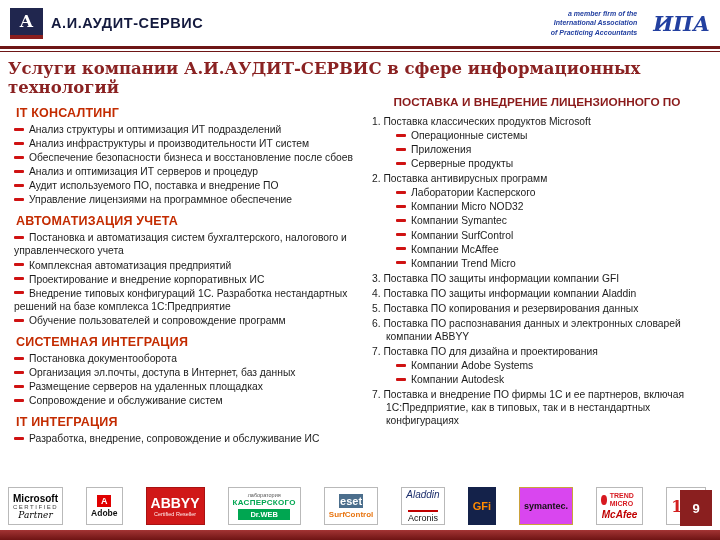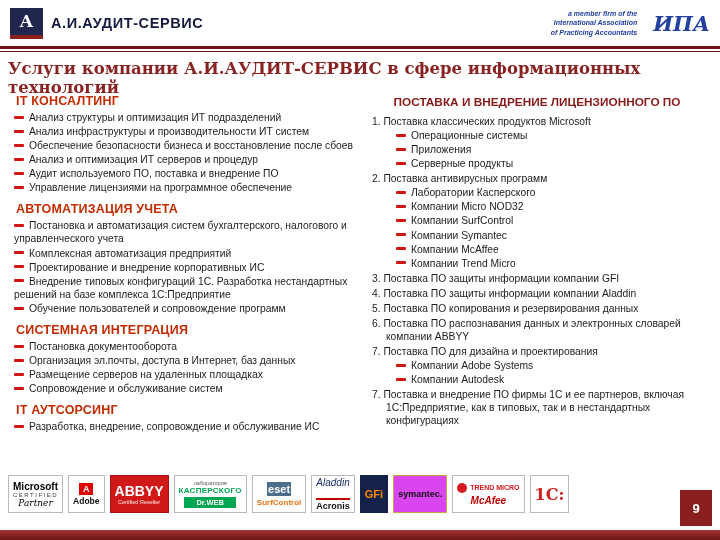--- a/index.html
+++ b/index.html
@@ -19,45 +19,45 @@
 
   .rule{position:absolute;top:46px;left:0;right:0;height:6px;border-top:3px solid #6e1616;border-bottom:1px solid #6e1616}
 
   .title{position:absolute;top:59px;left:8px;right:8px;text-align:left;color:#8a2222;
     font-family:"DejaVu Serif",serif;font-size:16.5px;font-weight:bold}
 
   
   .left-col{position:absolute;top:94px;left:14px;width:348px}
   .right-col{position:absolute;top:94px;left:364px;width:346px}
   .sec-head{color:#c32b00;font-weight:bold;font-size:12.5px;margin:8px 0 3px 2px;letter-spacing:.2px}
-  .left-col .sec-head:first-child{margin-top:0}
+  .left-col .sec-head:first-child{margin-top:12px}
   .item{font-size:10.3px;color:#1c1c1c;line-height:1.27;margin:1px 0}
   .dash{display:inline-block;width:10px;height:3px;background:#cf1212;border-radius:1px;margin:0 5px 2px 0;vertical-align:middle}
   .right-head{color:#8a1a1a;font-weight:bold;font-size:11.8px;margin:1px 0 6px 0;text-align:center}
   .nitem{font-size:10.3px;color:#1c1c1c;line-height:1.27;margin:2px 0 1px 8px;padding-left:14px;text-indent:-14px}
   .item.sub{margin-left:32px}
 
   
-  .footer{position:absolute;left:8px;right:46px;bottom:24px;height:44px;display:flex;align-items:center;gap:5px}
+  .footer{position:absolute;left:8px;right:46px;bottom:12px;height:44px;display:flex;align-items:center;gap:23px}
   .tile{height:38px;border:1px solid #b9b9b9;background:#fff;display:flex;flex-direction:column;align-items:center;justify-content:center;padding:2px 4px}
   .ms-line1{font-weight:bold;font-size:10px;color:#000}
   .ms-line2{font-size:6px;letter-spacing:1.5px;color:#444}
   .ms-line3{font-family:"DejaVu Serif",serif;font-style:italic;font-size:9px;color:#000}
   .adobe-mark{width:14px;height:12px;background:#e00000;color:#fff;font-weight:bold;font-size:9px;display:flex;align-items:center;justify-content:center}
   .adobe-label{font-size:8.5px;font-weight:bold;color:#111;margin-top:1px}
   .tile.abbyy{background:#d01818;border-color:#a81212}
   .abbyy-label{color:#fff;font-weight:bold;font-size:14px}
   .abbyy-sub{color:#ffeeee;font-size:5.5px}
   .kasp-top{font-size:5.5px;color:#555}
   .kasp-label{color:#00a651;font-weight:bold;font-size:8px;letter-spacing:.3px}
   .drweb{background:#00a651;color:#fff;font-weight:bold;font-size:7.5px;text-align:center;padding:1px 12px;margin-top:2px}
   .eset{background:#4b6e8c;color:#fff;font-weight:bold;font-size:11px;text-align:center;padding:1px 1px}
   .surf{color:#e87511;font-weight:bold;font-size:8px;text-align:center;margin-top:2px}
   .alad{color:#1b2d6b;font-weight:normal;font-size:10px;font-style:italic;text-align:left}
-  .acr{color:#111;font-weight:bold;font-size:9px;text-align:center;margin-top:10px;border-top:2px solid #c00000;padding-top:1px}
+  .acr{color:#111;font-weight:normal;font-size:9px;text-align:center;margin-top:10px;border-top:2px solid #c00000;padding-top:1px}
   .tile.gfi{background:#14224a;border-color:#14224a}
   .gfi-label{color:#ff8a00;font-weight:bold;font-size:11px}
   .tile.sym{background:#d946ef;border-color:#caa23a}
   .sym-label{color:#111;font-weight:bold;font-size:9px}
   .trend{display:flex;align-items:center;gap:3px}
   .trend-ball{width:10px;height:10px;border-radius:50%;background:#d71920}
   .trend-label{color:#d71920;font-weight:bold;font-size:7px;line-height:1.1}
   .mcafee{color:#c00000;font-weight:bold;font-size:10px;font-style:italic;margin-top:2px}
   .onec-label{color:#d21e1e;font-weight:bold;font-size:16px;font-family:"DejaVu Serif",serif}
 
@@ -101,36 +101,36 @@
       <div class="item"><span class="dash"></span><span>Постановка и автоматизация систем бухгалтерского, налогового и управленческого учета</span></div>
       <div class="item"><span class="dash"></span><span>Комплексная автоматизация предприятий</span></div>
       <div class="item"><span class="dash"></span><span>Проектирование и внедрение корпоративных ИС</span></div>
       <div class="item"><span class="dash"></span><span>Внедрение типовых конфигураций 1С. Разработка нестандартных решений на базе комплекса 1С:Предприятие</span></div>
       <div class="item"><span class="dash"></span><span>Обучение пользователей и сопровождение программ</span></div>
       <div class="sec-head">СИСТЕМНАЯ ИНТЕГРАЦИЯ</div>
       <div class="item"><span class="dash"></span><span>Постановка документооборота</span></div>
       <div class="item"><span class="dash"></span><span>Организация эл.почты, доступа в Интернет, баз данных</span></div>
       <div class="item"><span class="dash"></span><span>Размещение серверов на удаленных площадках</span></div>
       <div class="item"><span class="dash"></span><span>Сопровождение и обслуживание систем</span></div>
-      <div class="sec-head">IT АУТСОРСИНГ</div>
+      <div class="sec-head">IT ИНТЕГРАЦИЯ</div>
       <div class="item"><span class="dash"></span><span>Разработка, внедрение, сопровождение и обслуживание ИС</span></div>
     </div>
 
   <div class="right-col">
     <div class="right-head">ПОСТАВКА И ВНЕДРЕНИЕ ЛИЦЕНЗИОННОГО ПО</div>
     <div>
         <div class="nitem"><span class="num">1. </span><span>Поставка классических продуктов Microsoft</span></div>
         <div class="item sub"><span class="dash"></span><span>Операционные системы</span></div>
         <div class="item sub"><span class="dash"></span><span>Приложения</span></div>
         <div class="item sub"><span class="dash"></span><span>Серверные продукты</span></div>
         <div class="nitem"><span class="num">2. </span><span>Поставка антивирусных программ</span></div>
         <div class="item sub"><span class="dash"></span><span>Лаборатории Касперского</span></div>
         <div class="item sub"><span class="dash"></span><span>Компании Micro NOD32</span></div>
+        <div class="item sub"><span class="dash"></span><span>Компании Symantec</span></div>
         <div class="item sub"><span class="dash"></span><span>Компании SurfControl</span></div>
-        <div class="item sub"><span class="dash"></span><span>Компании Symantec</span></div>
         <div class="item sub"><span class="dash"></span><span>Компании McAffee</span></div>
         <div class="item sub"><span class="dash"></span><span>Компании Trend Micro</span></div>
         <div class="nitem"><span class="num">3. </span><span>Поставка ПО защиты информации компании GFI</span></div>
         <div class="nitem"><span class="num">4. </span><span>Поставка ПО защиты информации компании Aladdin</span></div>
         <div class="nitem"><span class="num">5. </span><span>Поставка ПО копирования и резервирования данных</span></div>
         <div class="nitem"><span class="num">6. </span><span>Поставка ПО распознавания данных и электронных словарей компании ABBYY</span></div>
         <div class="nitem"><span class="num">7. </span><span>Поставка ПО для дизайна и проектирования</span></div>
         <div class="item sub"><span class="dash"></span><span>Компании Adobe Systems</span></div>
         <div class="item sub"><span class="dash"></span><span>Компании Autodesk</span></div>
         <div class="nitem"><span class="num">7. </span><span>Поставка и внедрение ПО фирмы 1С и ее партнеров, включая 1С:Предприятие, как в типовых, так и в нестандартных конфигурациях</span></div>

